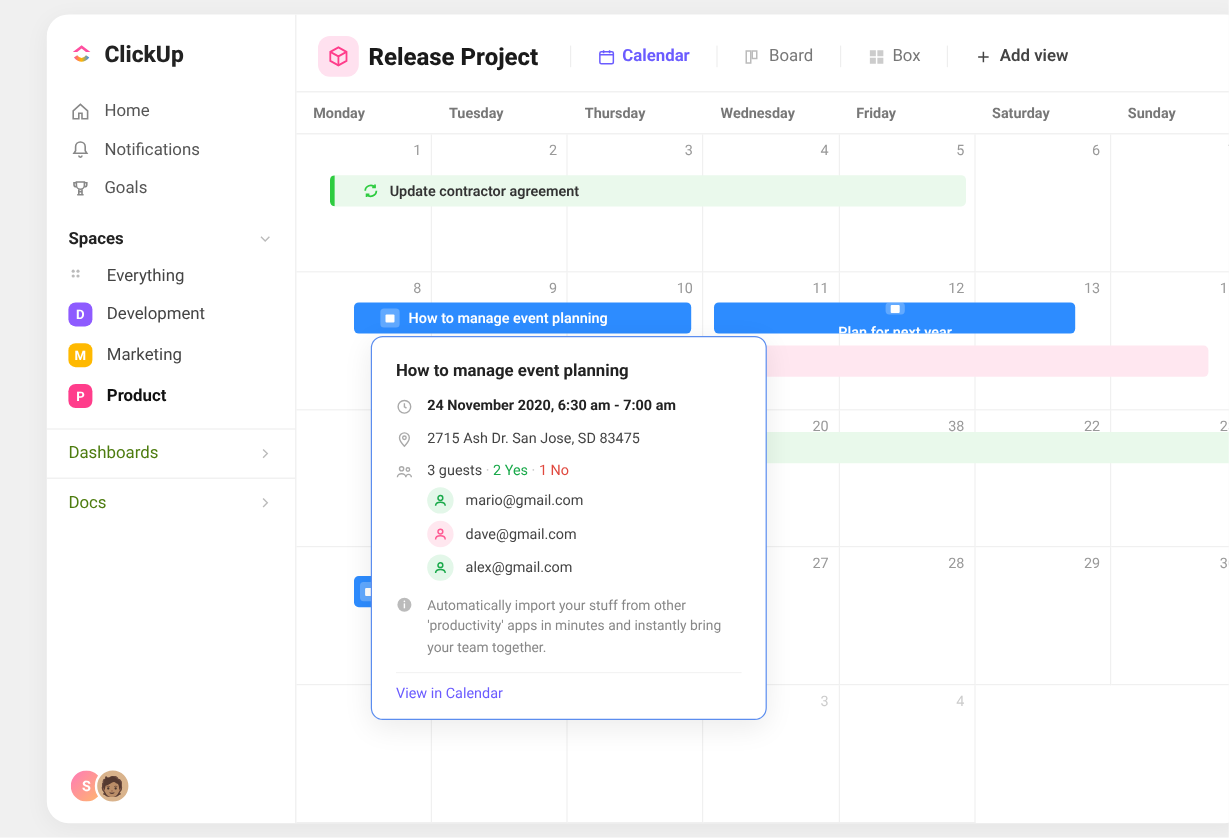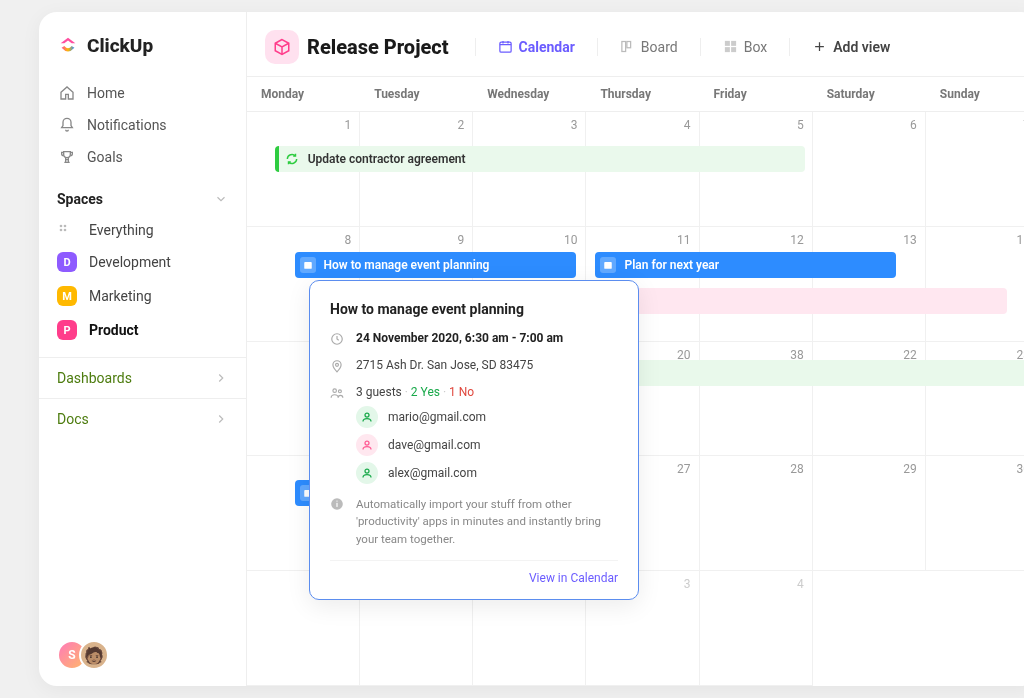--- a/index.html
+++ b/index.html
@@ -26,52 +26,52 @@
   .chev { color:#bbb; }
   .avatars { position:absolute; left:18px; bottom:16px; display:flex; }
   .av { width:30px; height:30px; border-radius:50%; border:2px solid #fff; display:flex; align-items:center;justify-content:center; font-size:12px; font-weight:700; color:#fff; }
   .av + .av { margin-left:-8px; }
   
   .main { flex:1; display:flex; flex-direction:column; position:relative; }
   .topbar { display:flex; align-items:center; gap:8px; padding:18px 18px 12px; }
   .proj-icon { width:34px; height:34px; border-radius:10px; background:#ffe1ef; display:flex; align-items:center; justify-content:center; }
   .proj-title { font-size:20px; font-weight:800; color:#1a1a1a; margin-right:10px; }
   .vsep { width:1px; height:18px; background:#eee; margin:0 8px; }
-  .view-tab { display:flex; gap:6px; padding:4px 6px; font-size:14px; color:#777; cursor:pointer; }
+  .view-tab { display:flex; align-items:center; gap:6px; padding:4px 6px; font-size:14px; color:#777; cursor:pointer; }
   .view-tab.active { color:#6b5cff; font-weight:700; }
   .view-tab .vi { width:15px; height:15px; }
   .addv { color:#444; font-weight:600; }
   
   .cal-head { display:grid; grid-template-columns: repeat(7, 1fr); border-top:1px solid #eee; border-bottom:1px solid #eee; }
   .cal-head > div { padding:10px 0 10px 14px; font-size:12px; font-weight:700; color:#777; }
   .cal-body { flex:1; display:grid; grid-template-columns: repeat(7,1fr); grid-template-rows: repeat(5, 1fr); position:relative; }
   .cell { border-right:1px solid #f0f0f0; border-bottom:1px solid #f0f0f0; position:relative; }
   .cell .num { position:absolute; right:8px; top:6px; font-size:12px; color:#999; }
   .cell.dim .num { color:#ccc; }
   .cell.today { outline:1px solid #6b5cff; outline-offset:-1px; }
   .cell.today .num { color:#6b5cff; font-weight:700; }
-  .event-bar { position:absolute; height:26px; border-radius:4px; display:flex; align-items:center; gap:8px; padding:0 5px; font-size:12px; font-weight:600; color:#fff; overflow:hidden; z-index:2; }
+  .event-bar { position:absolute; height:26px; border-radius:4px; display:flex; align-items:center; gap:8px; padding:0 22px; font-size:12px; font-weight:600; color:#fff; overflow:hidden; z-index:2; }
   .event-bar.green { background:#eaf9ec; color:#333; border-left:4px solid #2ecc40; }
   .event-bar.blue { background:#2d8cff; }
   .event-bar.soft-pink { background:#ffe7f0; }
   .event-bar.soft-green { background:#e9f9eb; }
   .eb-icon { width:16px; height:16px; display:flex; align-items:center; justify-content:center; background:rgba(255,255,255,.25); border-radius:3px; }
   .eb-icon.sync { background:transparent; color:#2ecc40; }
   
   .popover { position:absolute; width:330px; background:#fff; border:1px solid #5b8def; border-radius:10px; box-shadow:0 6px 24px rgba(0,0,0,.08); z-index:10; padding:20px 20px 12px; }
   .popover h4 { font-size:14px; font-weight:700; color:#222; margin-bottom:14px; }
   .prow { display:flex; gap:12px; font-size:12px; color:#444; margin-bottom:12px; align-items:flex-start; }
   .prow .pi { width:14px; color:#aaa; flex:none; margin-top:1px; }
   .prow.bold .ptext { font-weight:700; color:#222; }
   .guest { display:flex; align-items:center; gap:10px; margin:6px 0 6px 26px; font-size:12px; color:#444; }
   .guest .gdot { width:22px; height:22px; border-radius:50%; display:flex; align-items:center; justify-content:center; }
   .yes { color:#19a94a; }
   .no  { color:#e0483e; }
   .pop-note { font-size:11.5px; color:#888; line-height:1.5; }
-  .pop-link { text-align:right; font-size:12px; color:#6b5cff; padding:10px 0 2px; border-top:1px solid #f3f3f3; margin-top:12px; cursor:pointer; }
+  .pop-link { text-align:left; font-size:12px; color:#6b5cff; padding:10px 0 2px; border-top:1px solid #f3f3f3; margin-top:12px; cursor:pointer; }
   svg { display:block; }
 </style>
 </head>
 <body>
 
 <div class="app">
 
   <aside class="sidebar">
     <div class="brand">
       <span>
@@ -225,22 +225,22 @@
               <path d="M12 5v14M5 12h14"></path>
             </svg>
           </span>
         <span>Add view</span>
       </div>
     </div>
 
     <div class="cal-head">
       <div>Monday</div>
       <div>Tuesday</div>
+      <div>Thursday</div>
       <div>Wednesday</div>
-      <div>Thursday</div>
       <div>Friday</div>
       <div>Saturday</div>
       <div>Sunday</div>
     </div>
 
     <div class="cal-body" id="calbody">
 
       <div class="cell">
           <span class="num">1</span>
         </div>
@@ -351,21 +351,21 @@
         <span>Update contractor agreement</span>
       </div>
         <div class="event-bar blue" style="left:6%; width:35.5%; top:140px;">
         <span class="eb-icon">
             <svg width="10" height="10" viewBox="0 0 24 24" fill="#fff">
               <rect x="3" y="5" width="18" height="16" rx="2"></rect>
             </svg>
           </span>
         <span>How to manage event planning</span>
       </div>
-        <div class="event-bar blue" style="left:44%; width:38%; top:140px;">
+        <div class="event-bar blue" style="left:44%; width:38%; top:140px;flex-direction:column;">
         <span class="eb-icon">
             <svg width="10" height="10" viewBox="0 0 24 24" fill="#fff">
               <rect x="3" y="5" width="18" height="16" rx="2"></rect>
             </svg>
           </span>
         <span>Plan for next year</span>
       </div>
         <div class="event-bar soft-pink" style="left:44%; width:52%; top:176px;"></div>
         <div class="event-bar soft-green" style="left:44%; width:55%; top:248px;"></div>
         <div class="event-bar blue" style="left:6%; width:3.5%; top:368px; padding:0 5px;">

